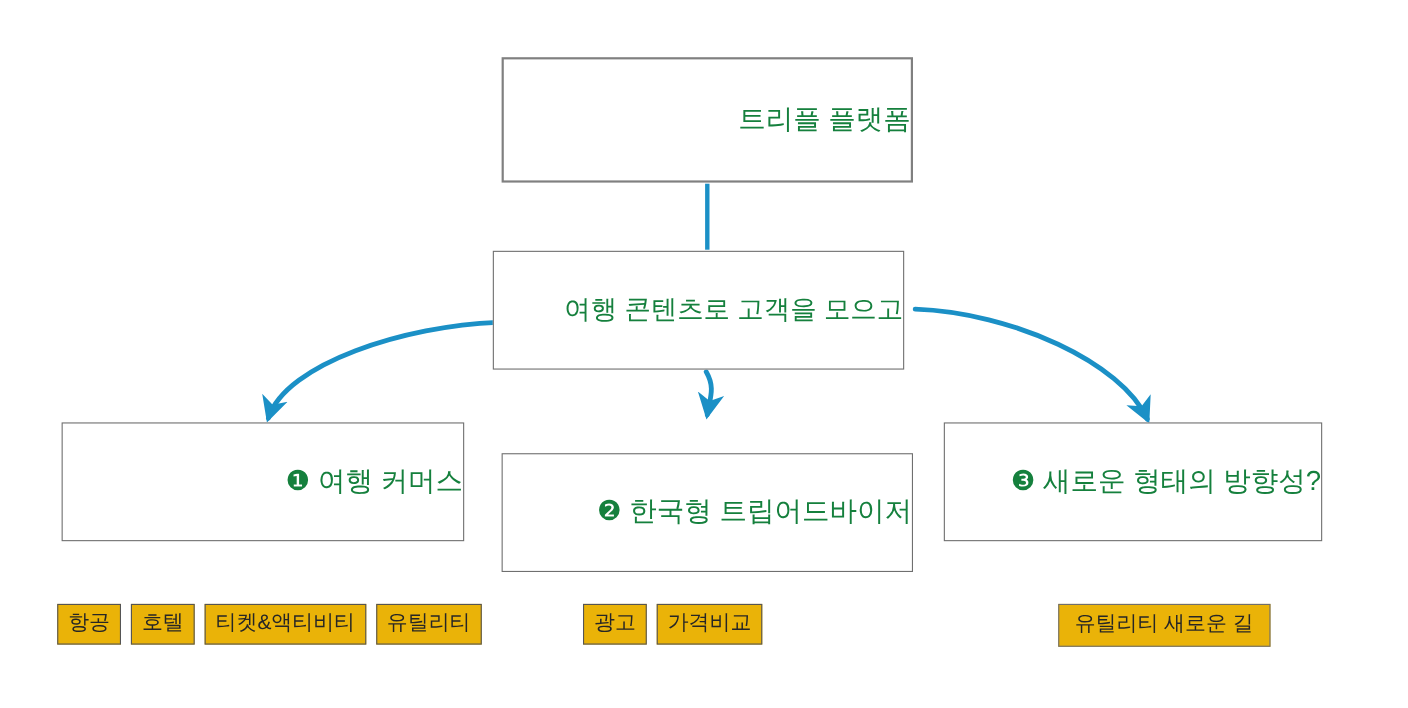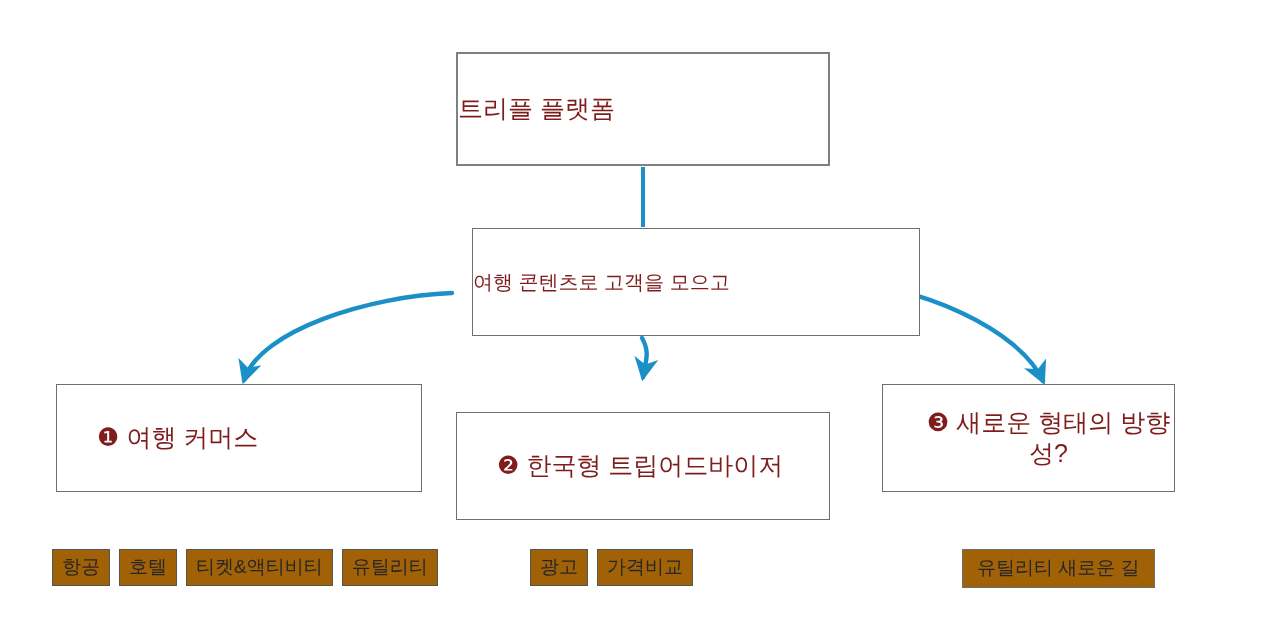--- a/index.html
+++ b/index.html
@@ -24,66 +24,66 @@
     width: 1280px;
     height: 644px;
     pointer-events: none;
   }
   .node {
     position: absolute;
     box-sizing: border-box;
     background: #ffffff;
     display: flex;
     align-items: center;
-    justify-content: flex-start;
-    color: #7f1d1d;
+    justify-content: flex-end;
+    color: #15803d;
     text-align: center;
     line-height: 1.25;
   }
   .node-root {
     left: 456px;
     top: 52px;
     width: 374px;
     height: 114px;
     border: 2.5px solid #808080;
     font-size: 25px;
   }
   .node-sub {
-    left: 472px;
+    left: 448px;
     top: 228px;
-    width: 448px;
+    width: 374px;
     height: 108px;
     border: 1.6px solid #6f6f6f;
-    font-size: 20px;
+    font-size: 24px;
   }
   .node-leaf {
     top: 384px;
     height: 108px;
     border: 1.6px solid #6f6f6f;
     font-size: 25px;
     padding-left: 40px;
   }
   .leaf-1 { left: 56px;  width: 366px; }
   .leaf-2 { left: 456px; width: 374px; margin-top: 28px; }
-  .leaf-3 { left: 858px; width: 293px; margin-left: 24px; }
+  .leaf-3 { left: 858px; width: 344px; }
 
   .tag-row {
     position: absolute;
     display: flex;
     align-items: flex-start;
     gap: 9px;
   }
   .tag-row-1 { left: 52px;  top: 549px; }
   .tag-row-2 { left: 530px; top: 549px; }
   .tag-row-3 { left: 962px; top: 549px; }
 
   .tag {
     box-sizing: border-box;
     border: 1.5px solid #555555;
-    background: #a16207;
+    background: #eab308;
     color: #262626;
     font-size: 19px;
     line-height: 1;
     padding: 7px 9px 9px 9px;
     white-space: nowrap;
   }
   .tag-wide {
     border-color: #6f6f6f;
     padding: 8px 14px 10px 14px;
   }

